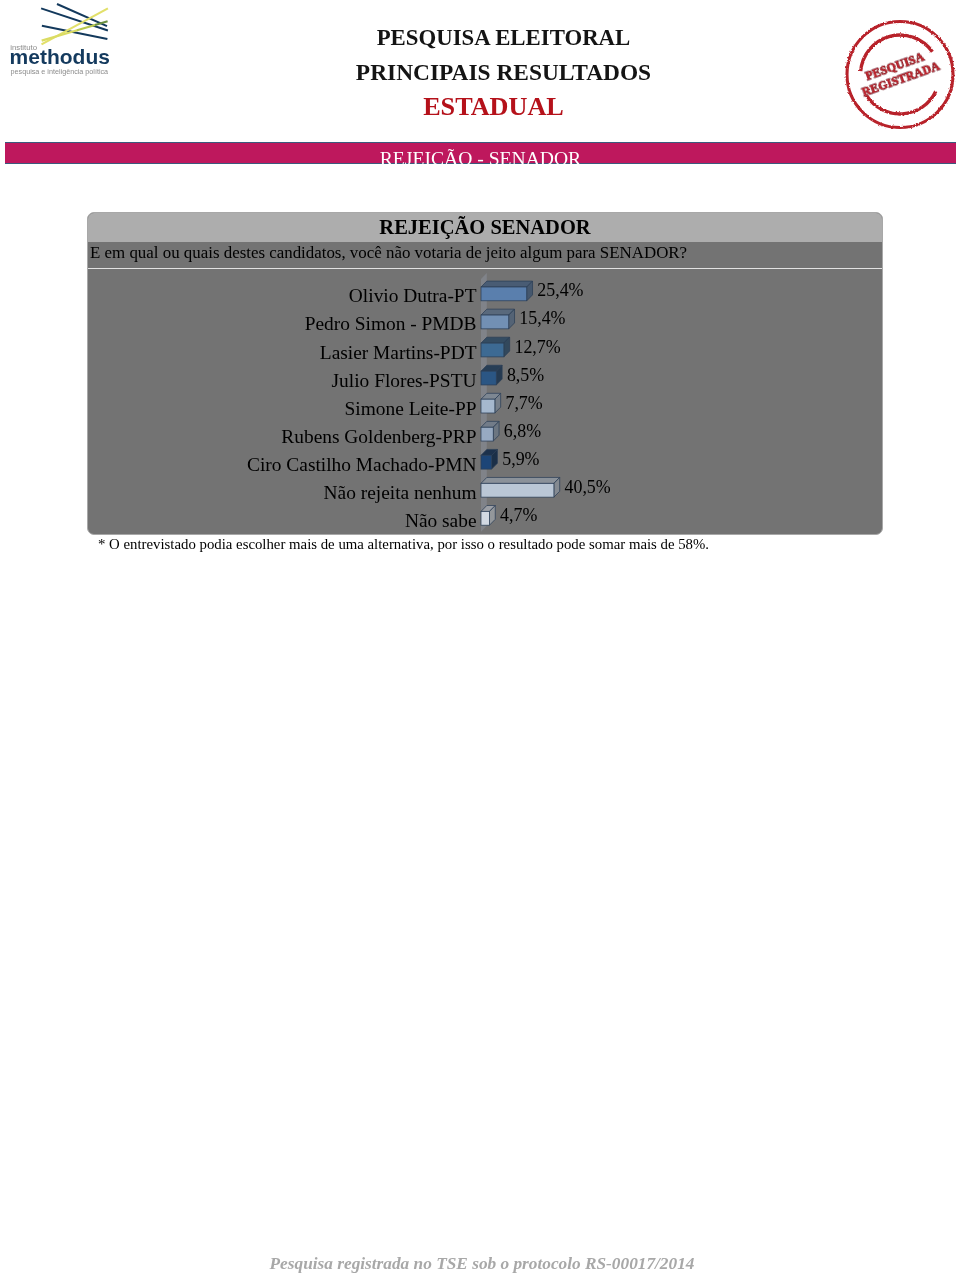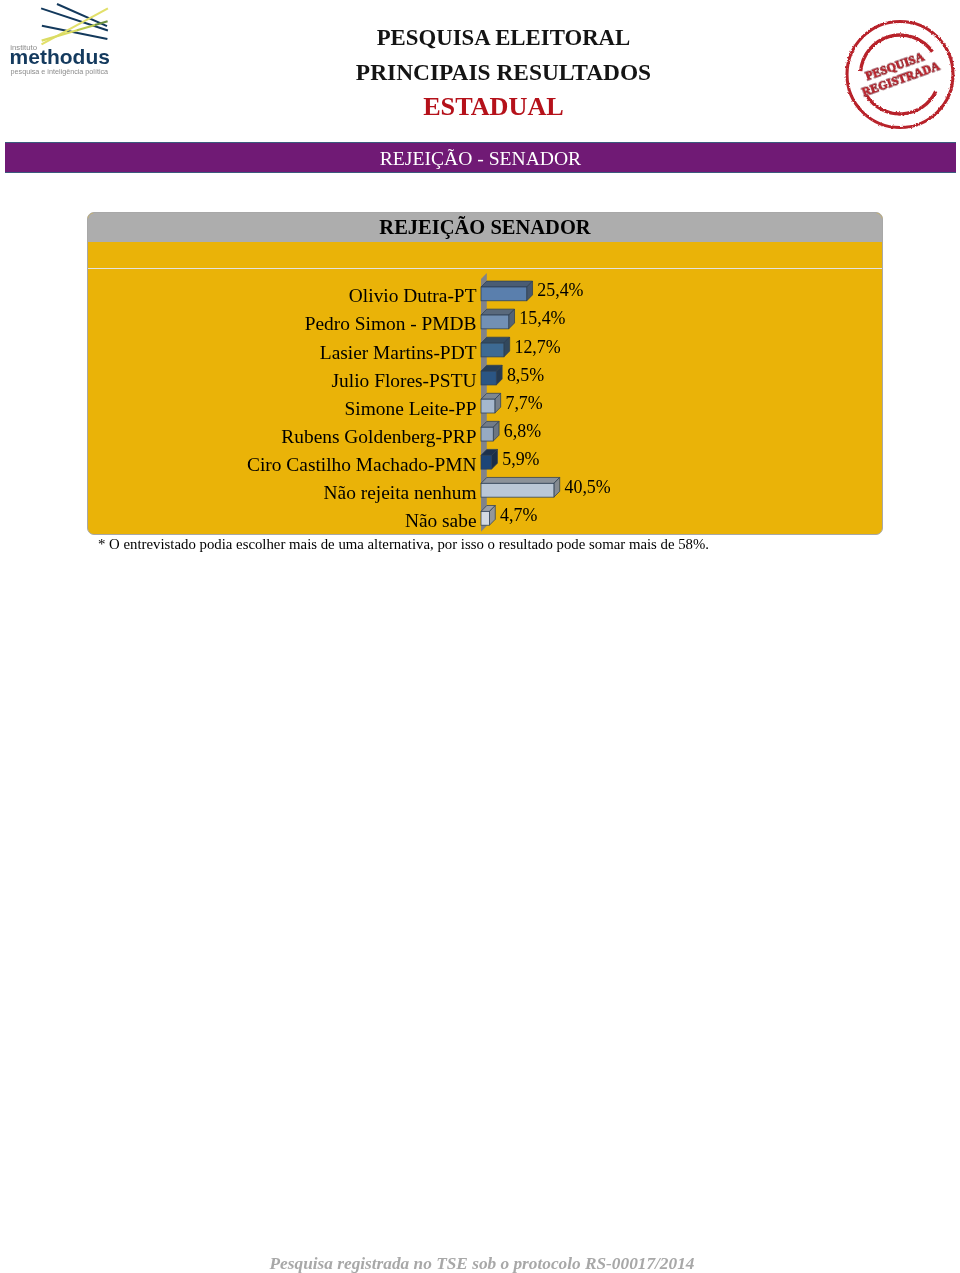--- a/index.html
+++ b/index.html
@@ -6,23 +6,23 @@
   body{width:960px;height:1273px;background:#fff;font-family:"Liberation Serif",serif;position:relative;overflow:hidden;}
   .page{position:absolute;left:0;top:0;width:960px;height:1273px;}
   #logo{position:absolute;left:0;top:0;width:120px;height:80px;}
   #stamp{position:absolute;left:840px;top:15px;width:120px;height:120px;}
   .title{position:absolute;text-align:center;left:0;font-weight:bold;white-space:nowrap;}
   #t1,#t2{width:1007px;}
   #t3{width:987px;}
   #t1{top:24.5px;font-size:22.8px;color:#141414;}
   #t2{top:59px;font-size:23.4px;color:#141414;}
   #t3{top:92px;font-size:26.2px;color:#b5111a;}
-  #banner{position:absolute;left:5px;top:142px;width:951px;height:31px;background:#701a75;border-top:1.5px solid #3b5a7d;border-bottom:1.5px solid #3b5a7d;box-sizing:border-box;}
+  #banner{position:absolute;left:5px;top:142px;width:951px;height:22px;background:#be185d;border-top:1.5px solid #3b5a7d;border-bottom:1.5px solid #3b5a7d;box-sizing:border-box;}
   #banner span{display:block;text-align:center;color:#fff;font-size:19.6px;line-height:30px;position:relative;top:1px;}
-  #chart{position:absolute;left:87px;top:212px;width:796px;height:323px;border:1px solid #a8a8a8;border-radius:7px;box-sizing:border-box;background:#eab308;}
+  #chart{position:absolute;left:87px;top:212px;width:796px;height:323px;border:1px solid #a8a8a8;border-radius:7px;box-sizing:border-box;background:#737373;}
   #chart-title{position:absolute;left:0;top:0;width:100%;height:29px;background:#adadad;border-radius:6px 6px 0 0;text-align:center;font-weight:bold;font-size:20.5px;line-height:29px;}
   #chart-question{position:absolute;left:2px;top:30px;font-size:16.9px;}
   #plot{position:absolute;left:0;top:0;}
   #qsep{position:absolute;left:0;top:55px;width:100%;height:1px;background:#e2e2e2;}
   #footnote{position:absolute;left:98px;top:536px;font-size:14.8px;}
   #bottom{position:absolute;left:0;width:964px;top:1254px;text-align:center;font-size:17.3px;font-weight:bold;font-style:italic;color:#a8a8a8;}
 </style>
 </head>
 <body>
 
@@ -67,20 +67,21 @@
     </svg>
   </div>
   <div class="title" id="t1">PESQUISA ELEITORAL</div>
   <div class="title" id="t2">PRINCIPAIS RESULTADOS</div>
   <div class="title" id="t3">ESTADUAL</div>
   <div id="banner">
       <span>REJEIÇÃO - SENADOR</span>
     </div>
   <div id="chart">
     <div id="chart-title">REJEIÇÃO SENADOR</div>
+    <div id="chart-question">E em qual ou quais destes candidatos, você não votaria de jeito algum para SENADOR?</div>
     <div id="qsep"></div>
     <svg id="plot" viewBox="0 0 794 321" width="794" height="321">
         <polygon points="393,66 398.8,60.1 398.8,312.8 393,318.7" fill="#808389"></polygon>
         <g>
           <polygon points="393,74 398.8,68.1 444.52000000000004,68.1 438.72,74" fill="#495c74" stroke="#2c3f57" stroke-width="0.75"></polygon>
           <polygon points="438.72,74 444.52000000000004,68.1 444.52000000000004,81.89999999999999 438.72,87.8" fill="#45576d" stroke="#2c3f57" stroke-width="0.75"></polygon>
           <rect x="393" y="74" width="45.72" height="13.8" fill="#5a7fad" stroke="#2c3f57" stroke-width="0.75"></rect>
         </g>
         <text x="388.5" y="89.39999999999999" text-anchor="end" font-family="'Liberation Serif',serif" font-size="19.4" fill="#000">Olivio Dutra-PT</text>
         <text x="449.32000000000005" y="83.39999999999999" font-family="'Liberation Serif',serif" font-size="17.9" fill="#000">25,4%</text>

